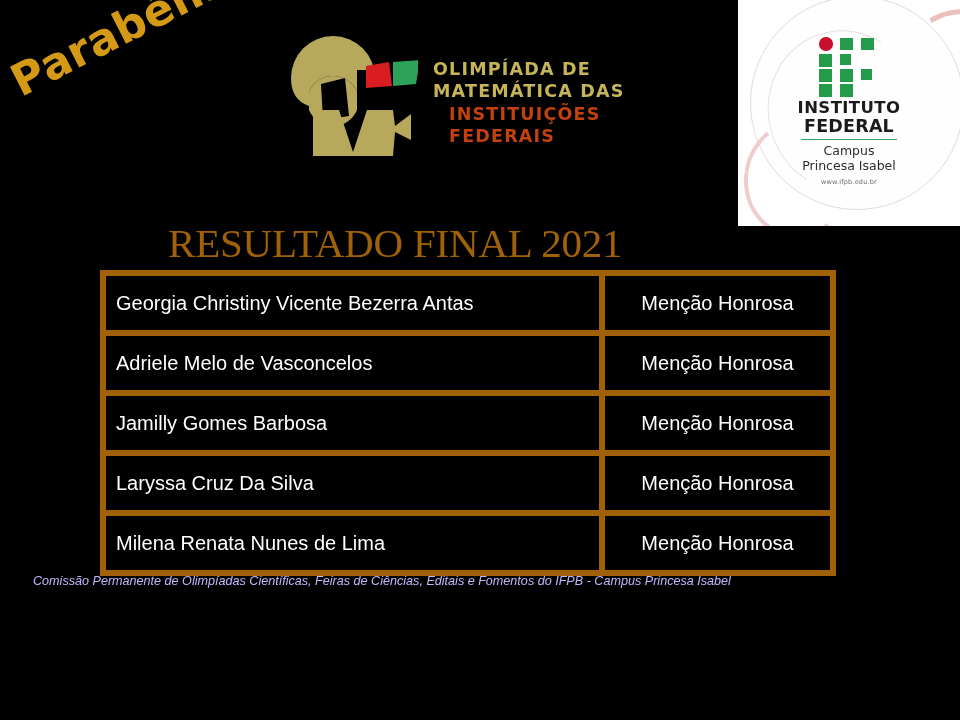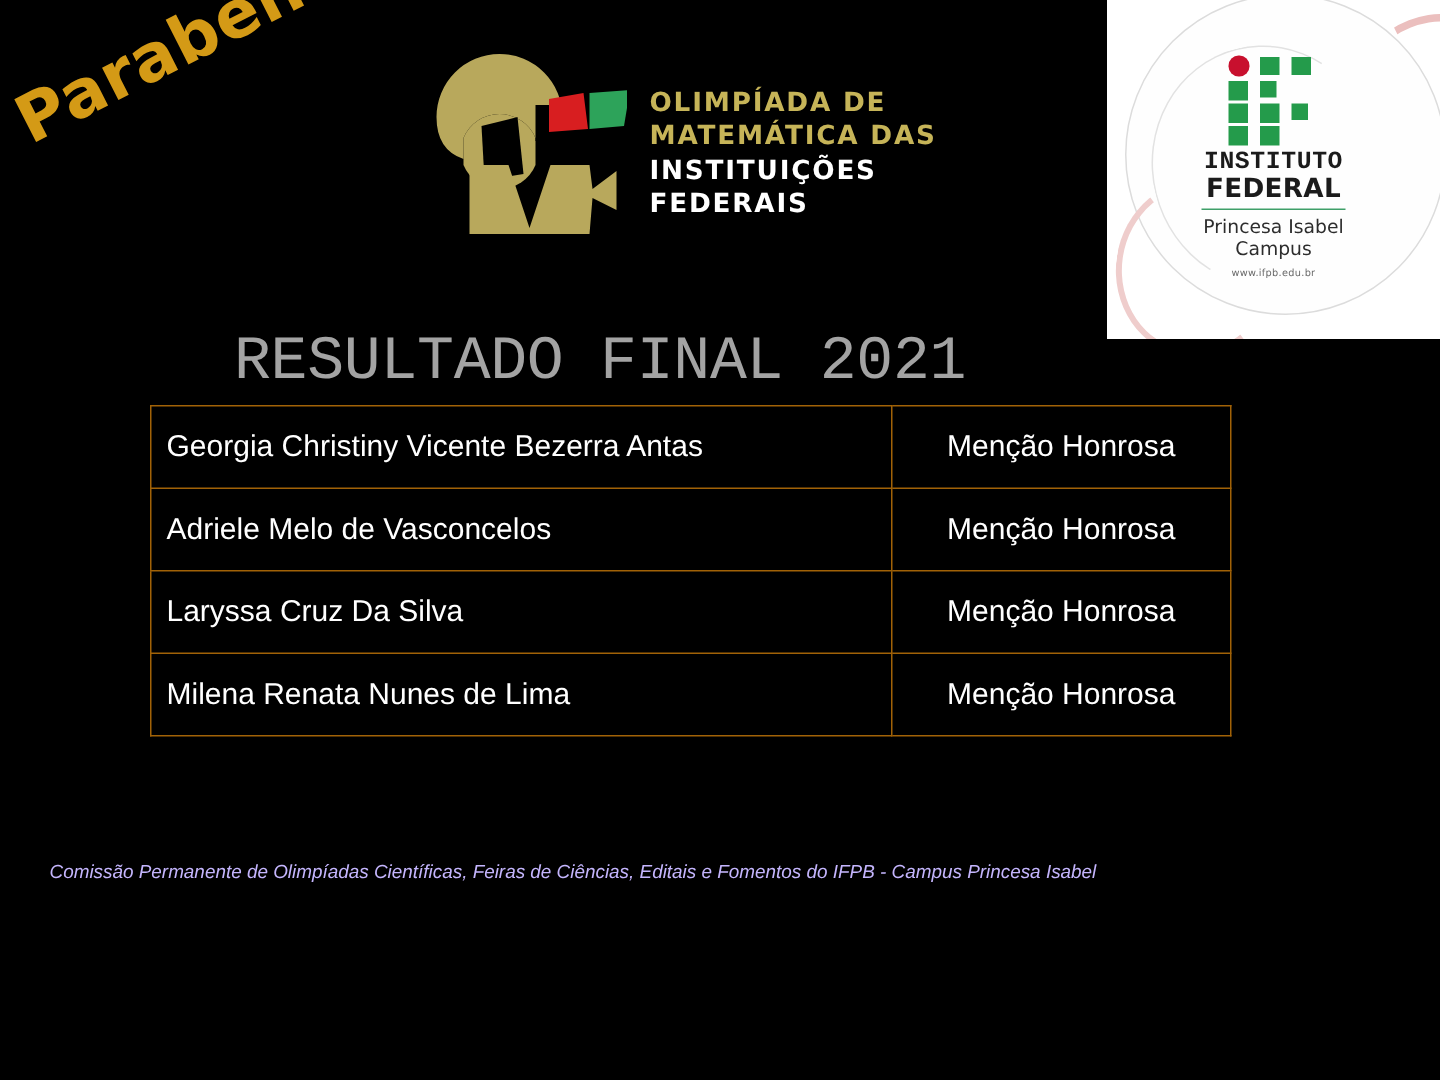--- a/index.html
+++ b/index.html
@@ -58,21 +58,21 @@
     top: 30px;
     line-height: 1.28;
   }
   .omif-line {
     font-family: "DejaVu Sans", sans-serif;
     font-weight: bold;
     font-size: 17.5px;
     letter-spacing: 1.2px;
   }
   .omif-l1, .omif-l2 { color: #C6B458; }
-  .omif-l3 { color: #ffffff; }
+  .omif-l3 { color: #c2410c; margin-left: 16px; }
 
   
   .ifpb-panel {
     position: absolute;
     left: 738px;
     top: 0px;
     width: 222px;
     height: 226px;
     background: #FFFFFF;
     overflow: hidden;
@@ -147,21 +147,20 @@
     width: 222px;
     text-align: center;
     color: #1B1B1B;
     font-family: "DejaVu Sans", sans-serif;
   }
   .ifpb-inst {
     font-weight: bold;
     font-size: 16.5px;
     letter-spacing: 0.4px;
     line-height: 1.02;
-    font-family: Liberation Mono, monospace;
   }
   .ifpb-fed {
     font-weight: bold;
     font-size: 17.5px;
     letter-spacing: 0.2px;
     line-height: 1.05;
   }
   .ifpb-pb {
     font-size: 12.5px;
     margin-top: 2px;
@@ -181,40 +180,40 @@
   .ifpb-url {
     font-size: 6.5px;
     color: #6A6A6A;
     margin-top: 4px;
     letter-spacing: 0.2px;
   }
 
   
   .title {
     position: absolute;
-    left: 156px;
+    left: 168px;
     top: 219px;
-    color: #a3a3a3;
+    color: #a16207;
     font-size: 41px;
-    font-family: Liberation Mono, monospace;
+    font-family: Liberation Serif, serif;
     letter-spacing: -0.2px;
     white-space: nowrap;
   }
 
   
   .results-table {
     position: absolute;
     left: 100px;
     top: 270px;
     width: 678px;
     border-collapse: collapse;
     table-layout: fixed;
   }
   .results-table td {
-    border: 1px solid #a16207;
+    border: 6px solid #a16207;
     color: #FFFFFF;
     font-size: 20px;
     height: 54px;
     padding: 0 10px;
     font-family: "Liberation Sans", sans-serif;
     background: #000000;
   }
   .col-name { width: 473px; text-align: left; }
   .col-award { width: 205px; text-align: center; }
 
@@ -271,39 +270,43 @@
       <div class="if-cell" style="left:21px;  top:32px;"></div>
       <div class="if-cell" style="left:42px;  top:32px; width:10.5px; height:10.5px;"></div>
       <div class="if-cell" style="left:0px;   top:47px;"></div>
       <div class="if-cell" style="left:21px;  top:47px;"></div>
     </div>
 
     <div class="ifpb-type">
       <div class="ifpb-inst">INSTITUTO</div>
       <div class="ifpb-fed">FEDERAL</div>
       <div class="ifpb-rule"></div>
+      <div class="ifpb-campus">Campus</div>
       <div class="ifpb-campus">Princesa Isabel</div>
-      <div class="ifpb-campus">Campus</div>
       <div class="ifpb-url">www.ifpb.edu.br</div>
     </div>
   </div>
 
   <div class="title">RESULTADO FINAL 2021</div>
 
   <table class="results-table">
     <tbody>
       <tr>
         <td class="col-name">Georgia Christiny Vicente Bezerra Antas</td>
         <td class="col-award">Menção Honrosa</td>
       </tr>
       <tr>
         <td class="col-name">Adriele Melo de Vasconcelos</td>
         <td class="col-award">Menção Honrosa</td>
       </tr>
       <tr>
+        <td class="col-name">Jamilly Gomes Barbosa</td>
+        <td class="col-award">Menção Honrosa</td>
+      </tr>
+      <tr>
         <td class="col-name">Laryssa Cruz Da Silva</td>
         <td class="col-award">Menção Honrosa</td>
       </tr>
       <tr>
         <td class="col-name">Milena Renata Nunes de Lima</td>
         <td class="col-award">Menção Honrosa</td>
       </tr>
     </tbody>
   </table>
 

